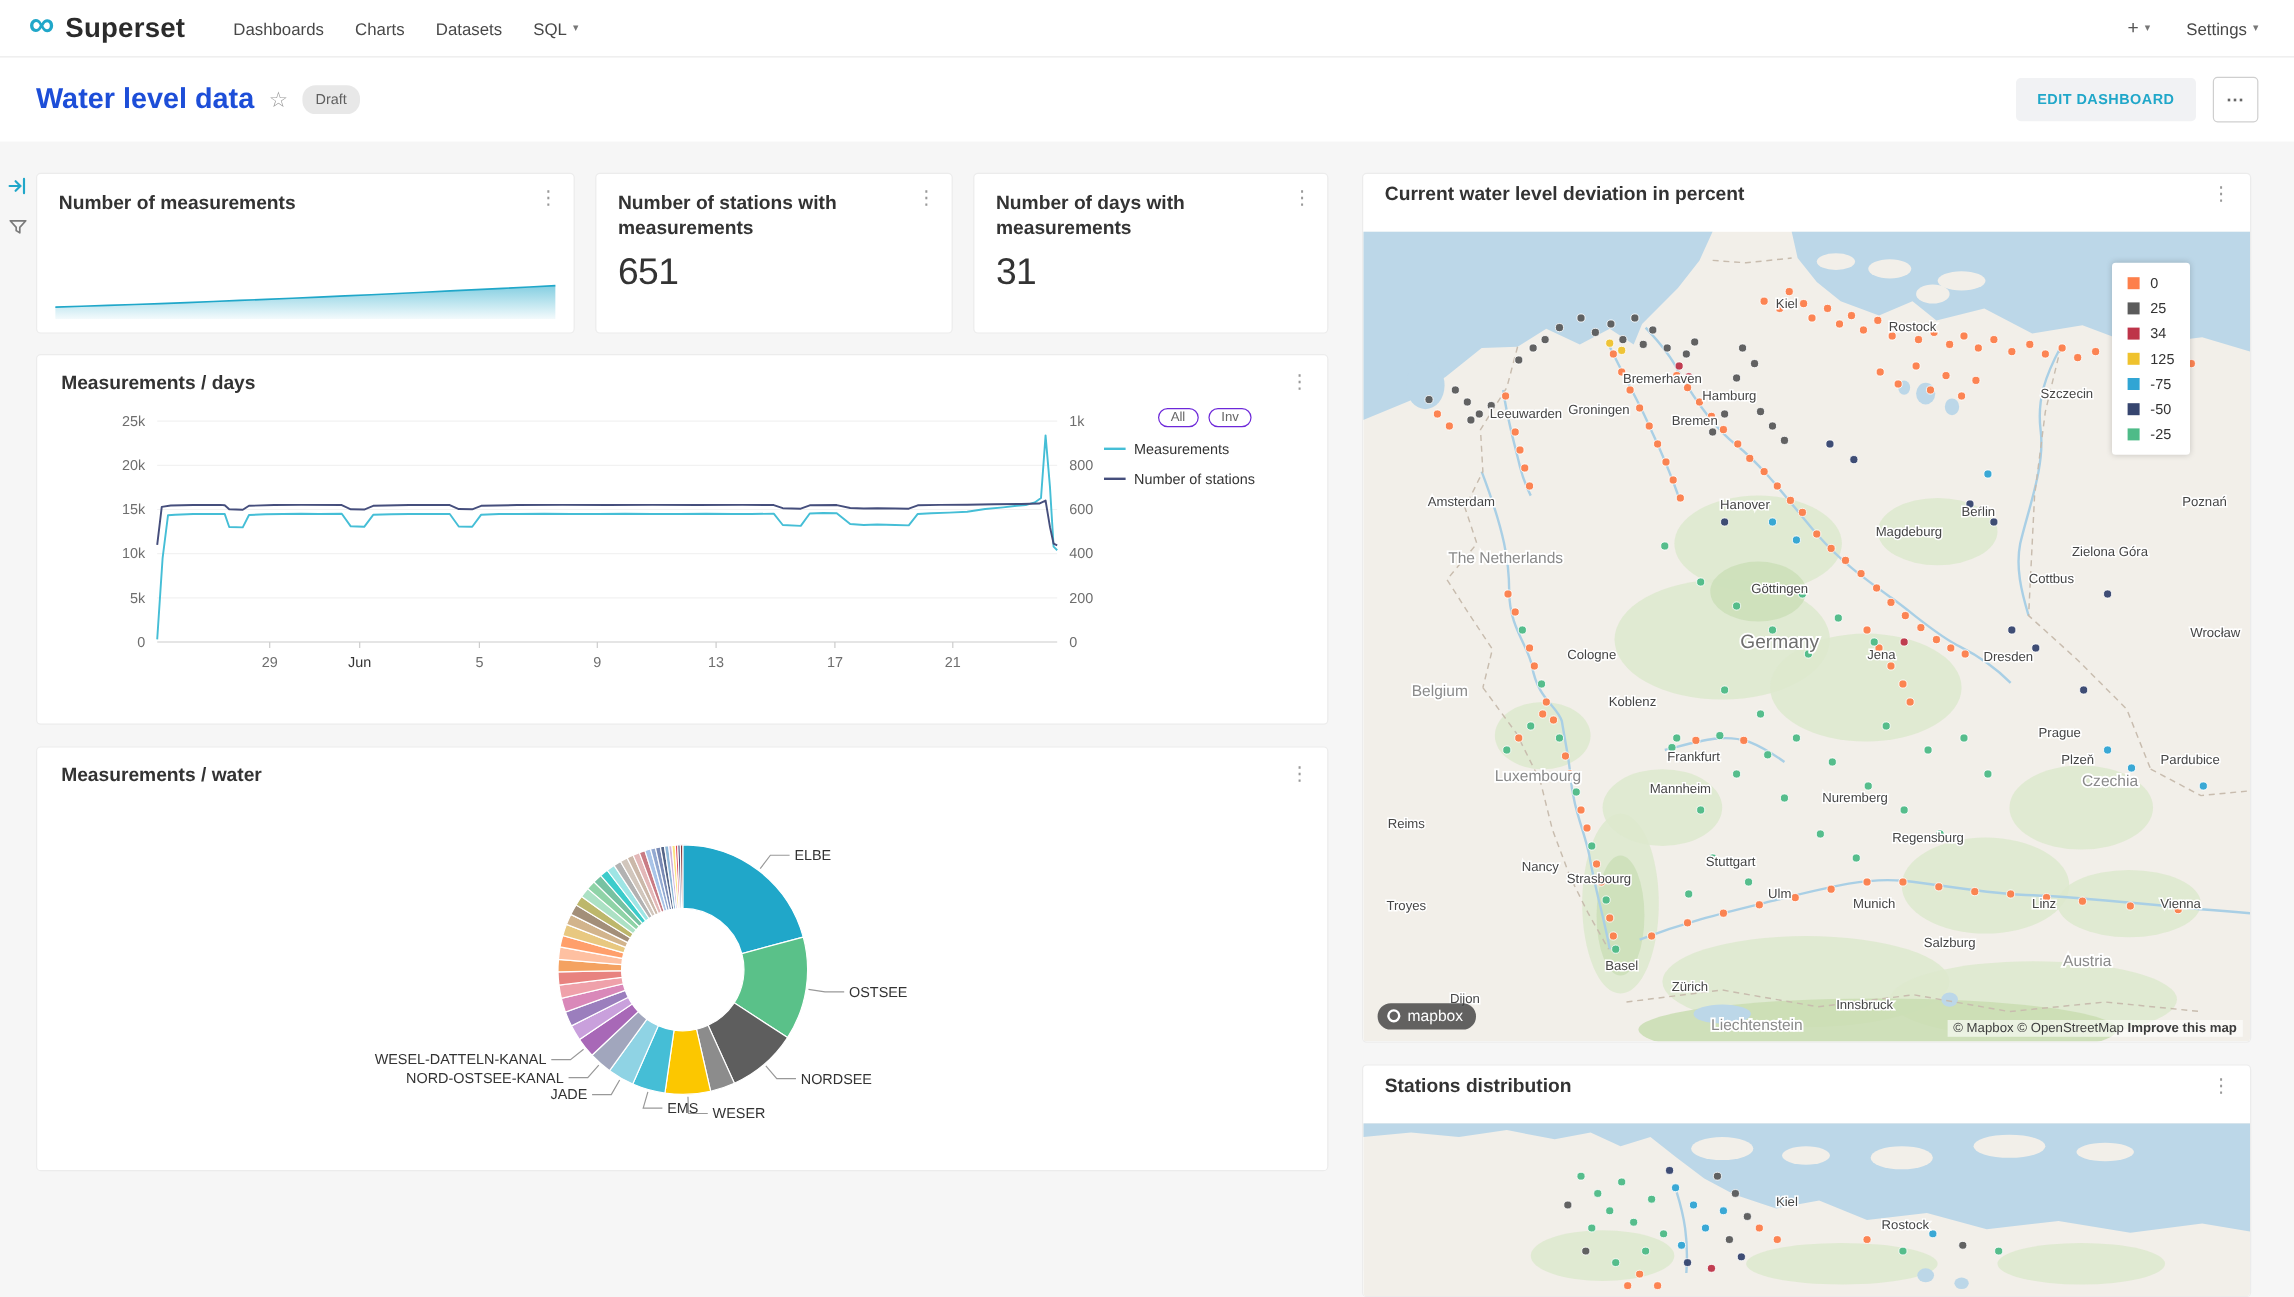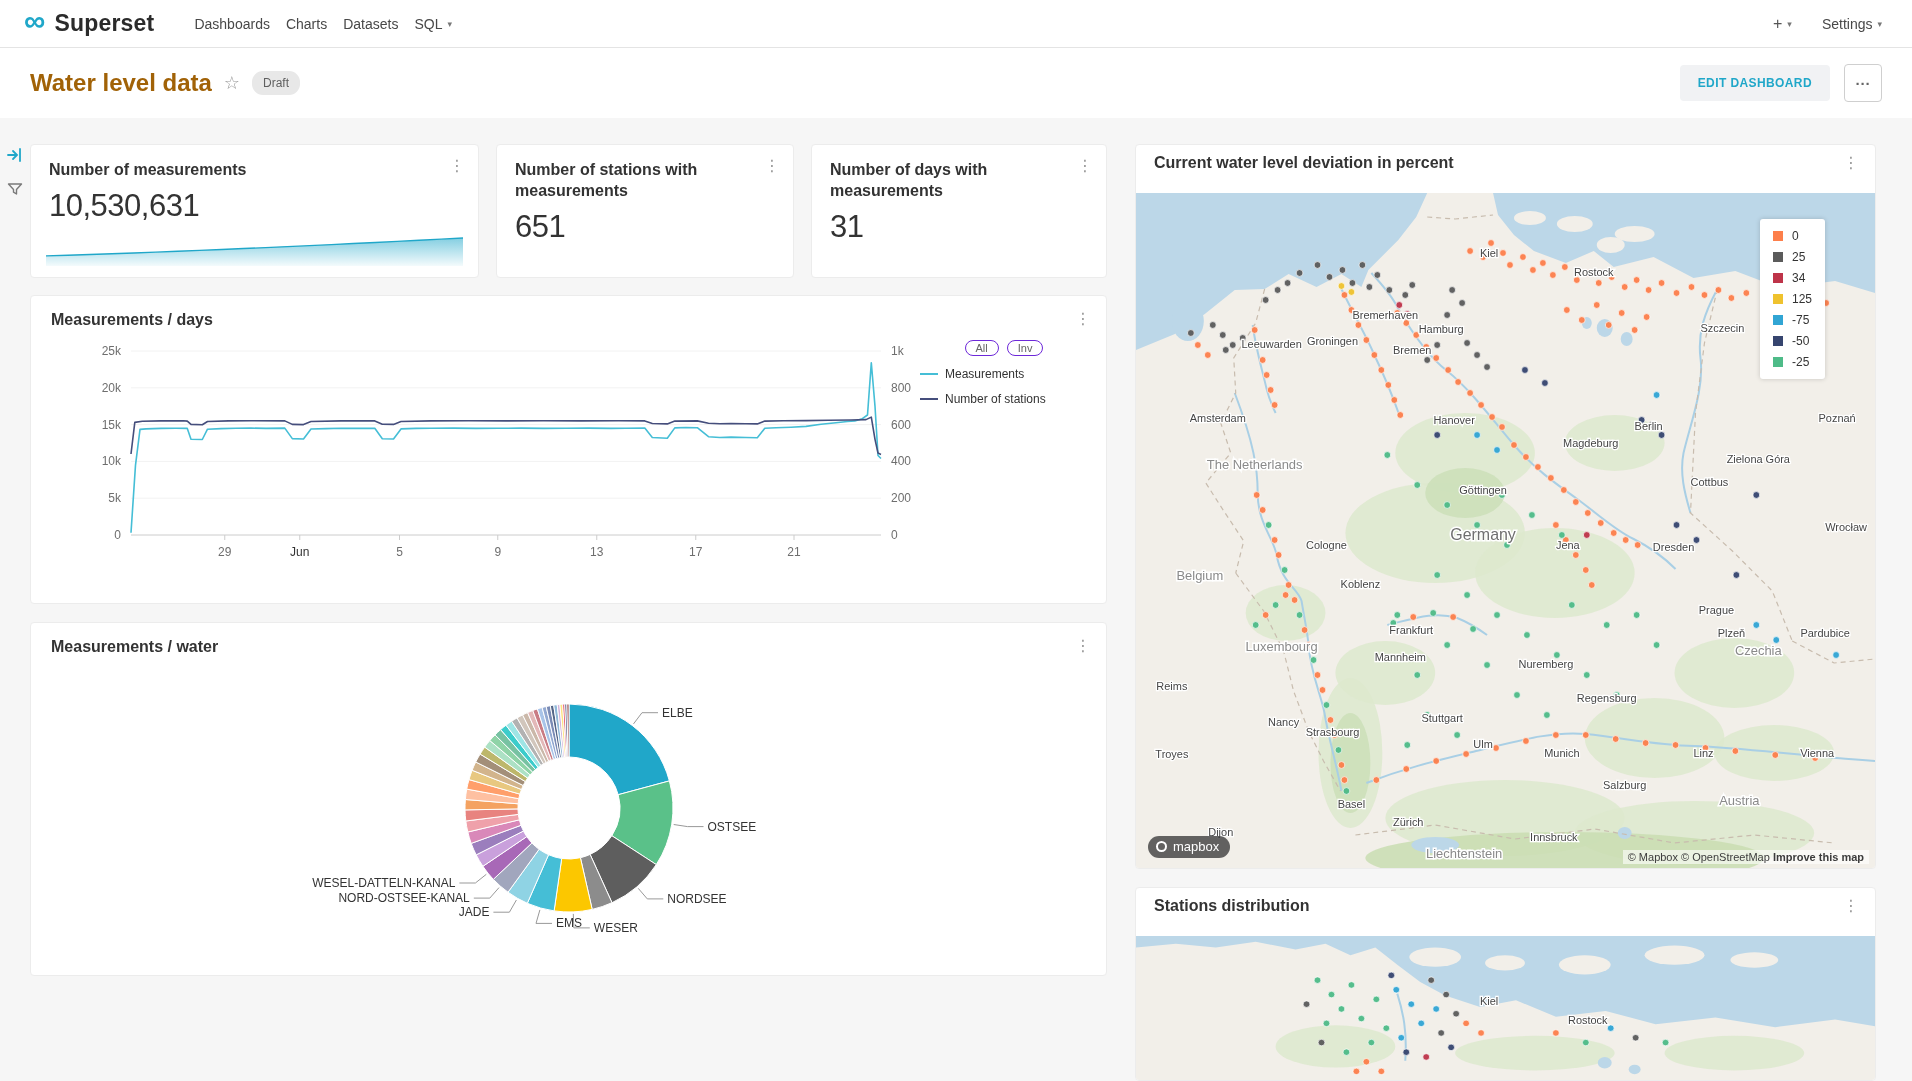--- a/index.html
+++ b/index.html
@@ -3,29 +3,29 @@
 <meta charset="utf-8">
 <style>
 *{margin:0;padding:0;box-sizing:border-box;}
 html,body{width:1912px;height:1081px;overflow:hidden;background:#fff;
   font-family:"Liberation Sans","DejaVu Sans",sans-serif;color:#333;}
 
 .navbar{height:48px;display:flex;align-items:center;padding:0 30px 0 24px;border-bottom:1px solid #E4E4E4;background:#fff;}
 .brand{display:flex;align-items:center;gap:9px;margin-right:40px;cursor:pointer;}
 .brand .logo{color:#20A7C9;font-size:30px;font-weight:700;line-height:1;transform:translateY(-3px);}
 .brand .name{font-size:23px;font-weight:700;color:#2b2b2b;letter-spacing:.2px;}
-.nav-items{display:flex;gap:16px;font-size:14px;color:#484848;flex:1;}
+.nav-items{display:flex;gap:26px;font-size:14px;color:#484848;flex:1;}
 .nav-item{cursor:pointer;display:inline-flex;gap:5px;align-items:center;white-space:nowrap;}
 .caret{font-size:9px;color:#777;}
 .nav-right{display:flex;gap:30px;align-items:center;font-size:14px;color:#484848;}
 .plus{font-size:16px;color:#555;}
 
 .page-header{display:flex;align-items:center;padding:16px 30px 16px 30px;background:#fff;height:70px;}
 .title-wrap{display:flex;align-items:center;gap:12px;flex:1;}
-h1{font-size:24px;font-weight:700;color:#a16207;}
+h1{font-size:24px;font-weight:700;color:#1d4ed8;}
 .star{color:#999;font-size:18px;cursor:pointer;}
 .badge{background:#E8E8E8;color:#5f5f5f;font-size:12px;padding:5px 11px;border-radius:11px;}
 .edit-btn{background:#F1F2F4;color:#20A7C9;font-weight:700;font-size:12px;letter-spacing:.4px;border:none;border-radius:4px;padding:11px 18px;cursor:pointer;font-family:inherit;}
 .more-btn{margin-left:14px;width:38px;height:38px;border:1px solid #CFCFCF;border-radius:4px;background:#fff;color:#666;font-size:15px;font-weight:700;cursor:pointer;line-height:1;font-family:inherit;}
 
 .dashboard{position:relative;background:#F6F6F6;height:963px;padding:26px 0 0 30px;display:flex;gap:28px;}
 .rail{position:absolute;left:2px;top:28px;width:26px;display:flex;flex-direction:column;align-items:center;gap:16px;}
 .rail svg{cursor:pointer;}
 .col-left{width:1077px;flex:none;}
 .col-right{width:741px;flex:none;}
@@ -124,21 +124,20 @@
       <path d="M2.5 4 h13 l-5 5.5 v4.5 l-3 -1.8 v-2.7 z" stroke="#7a7a7a" stroke-width="1.4" fill="none" stroke-linejoin="round"></path>
     </svg>
   </div>
 
   <div class="col-left">
 
     <div class="kpi-row">
       <div class="card kpi" style="width:449px">
         <div class="kpi-title">Number of measurements</div>
         <span class="kebab">⋮</span>
-        <div class="kpi-value">10,530,631</div>
         <div class="kpi-spark">
           <svg id="spark0" viewBox="0 0 100 30" preserveAspectRatio="none">
               <defs>
                 <linearGradient id="spgrad" x1="0" y1="0" x2="0" y2="1">
                   <stop offset="0%" stop-color="#20A7C9" stop-opacity="0.55"></stop>
                   <stop offset="100%" stop-color="#20A7C9" stop-opacity="0.05"></stop>
                 </linearGradient>
               </defs>
               <polygon points="0.00,19.88 5.26,19.23 10.53,18.49 15.79,17.76 21.05,16.95 26.32,16.14 31.58,15.24 36.84,14.35 42.11,13.46 47.37,12.56 52.63,11.59 57.89,10.61 63.16,9.64 68.42,8.58 73.68,7.53 78.95,6.47 84.21,5.41 89.47,4.28 94.74,3.14 100.00,2.00 100,30 0,30" fill="url(#spgrad)"></polygon>
               <polyline points="0.00,19.88 5.26,19.23 10.53,18.49 15.79,17.76 21.05,16.95 26.32,16.14 31.58,15.24 36.84,14.35 42.11,13.46 47.37,12.56 52.63,11.59 57.89,10.61 63.16,9.64 68.42,8.58 73.68,7.53 78.95,6.47 84.21,5.41 89.47,4.28 94.74,3.14 100.00,2.00" fill="none" stroke="#20A7C9" stroke-width="1.4" vector-effect="non-scaling-stroke"></polyline>

